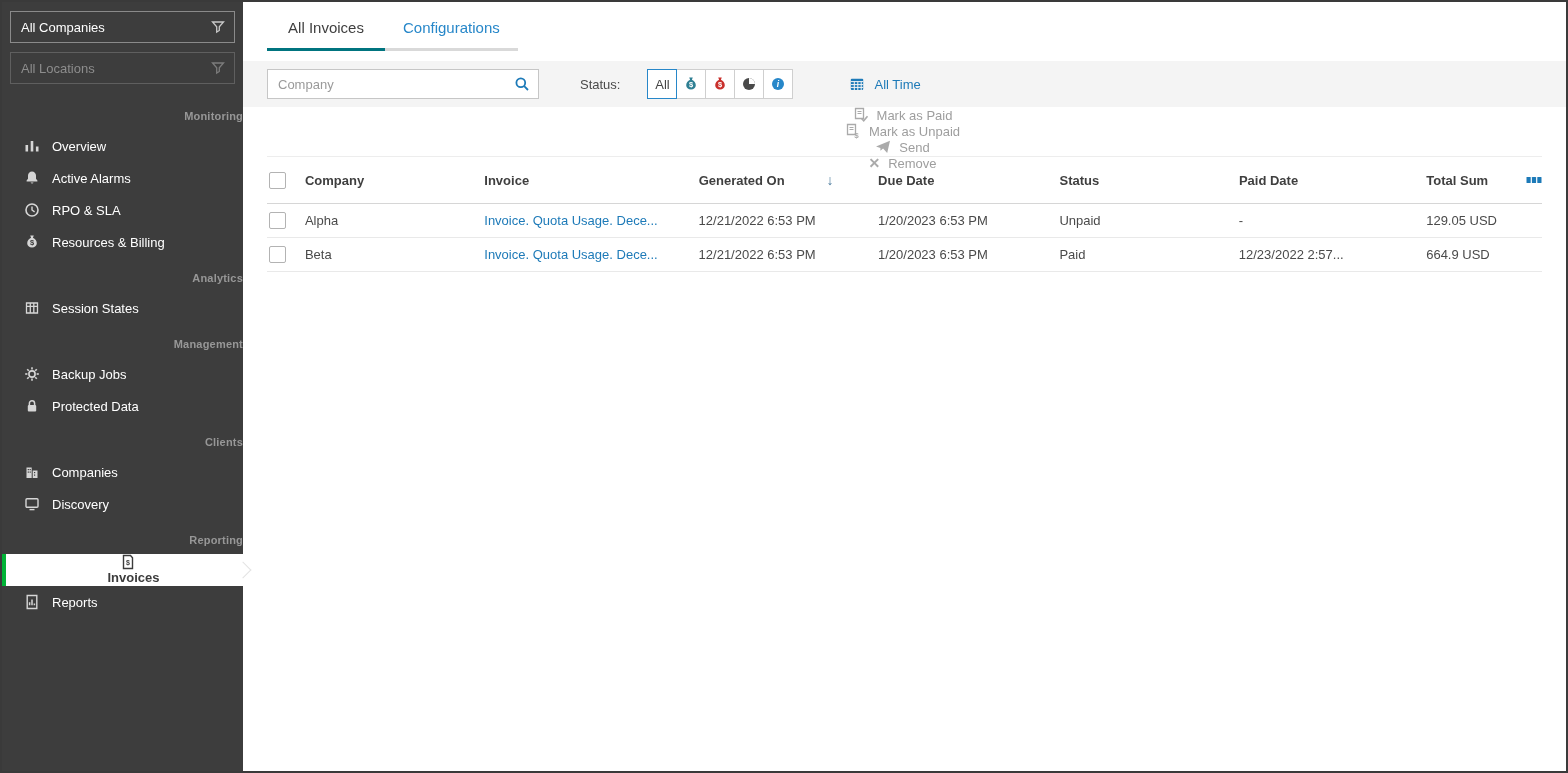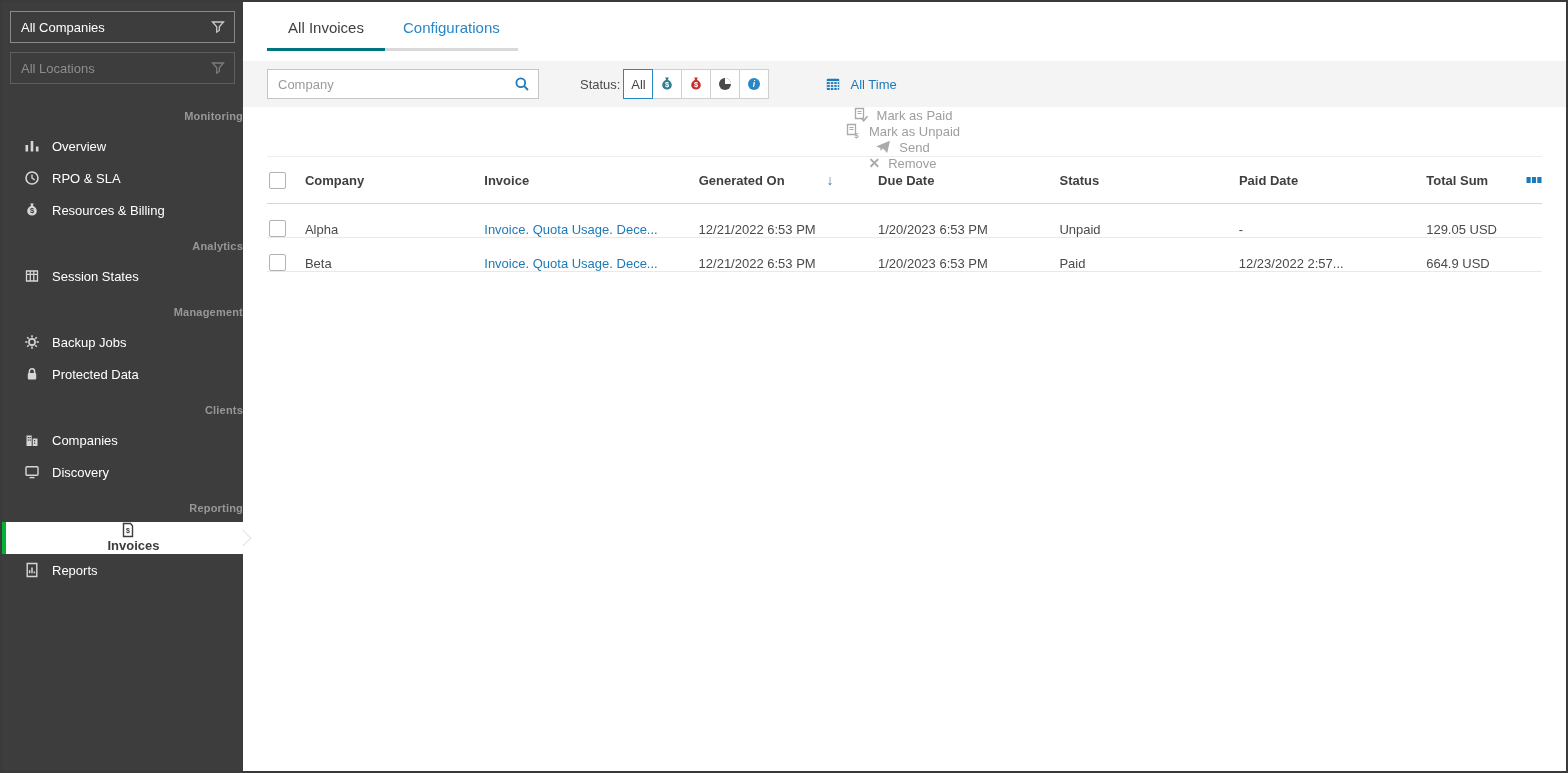--- a/index.html
+++ b/index.html
@@ -30,37 +30,37 @@
   .tab.active{color:#3f3f3f;border-bottom-color:#00747f;}
   .tab.inactive{color:#2787c9;border-bottom-color:#d9d9d9;}
 
   
   .filterbar{margin-top:10px;background:#f4f4f4;height:46px;display:flex;align-items:center;padding-left:24px;}
   .searchbox{width:272px;height:30px;background:#fff;border:1px solid #c6c6c6;display:flex;align-items:center;box-sizing:border-box;}
   .searchbox input{flex:1;border:none;outline:none;padding:0 8px 0 10px;font-size:13px;color:#444;font-family:inherit;background:transparent;}
   .searchbox input::placeholder{color:#9a9a9a;}
   .searchbox .search-ic{margin-right:8px;color:#1d7ab8;}
   .status-label{margin-left:41px;color:#4a4a4a;}
-  .stgroup{display:flex;margin-left:4px;}
+  .stgroup{display:flex;margin-left:28px;}
   .stbtn{width:30px;height:30px;box-sizing:border-box;border:1px solid #cfcfcf;background:#fff;margin-left:-1px;display:flex;align-items:center;justify-content:center;padding:0;cursor:pointer;font-family:inherit;font-size:13px;color:#444;}
   .stbtn.selected{border-color:#2787c9;position:relative;z-index:1;}
   .timerange{display:flex;align-items:center;margin-left:56px;color:#1d7ab8;cursor:pointer;}
   .timerange .ic{margin-right:9px;color:#1d7ab8;}
 
   
   .toolbar{height:49px;display:flex;align-items:center;padding-left:24px;background:#fff;flex-direction:column;}
   .tbtn{display:flex;align-items:center;background:none;border:none;color:#9e9e9e;font-size:13px;font-family:inherit;cursor:default;padding:0;margin-right:28px;}
   .tbtn .ic{margin-right:8px;color:#aaaaaa;}
   .tbtn .x-glyph{margin-right:8px;color:#aaaaaa;font-size:14px;font-weight:bold;}
   .tdiv{width:1px;height:22px;background:#dcdcdc;margin:0 16px 0 -12px;margin-right:16px;}
 
   
   .tablewrap{margin:0 24px;border-top:1px solid #ededed;}
   .thead{display:flex;align-items:center;height:46px;font-weight:bold;color:#3f3f3f;border-bottom:1px solid #d6d6d6;}
-  .trow{display:flex;align-items:flex-end;height:33px;border-bottom:1px solid #e9e9e9;color:#4a4a4a;}
+  .trow{display:flex;align-items:center;height:33px;border-bottom:1px solid #e9e9e9;color:#4a4a4a;}
   .col-check{width:38px;display:flex;align-items:center;padding-left:2px;box-sizing:border-box;}
   .col-company{width:180px;}
   .col-invoice{width:215px;overflow:hidden;white-space:nowrap;}
   .col-generated{width:180px;display:flex;align-items:center;}
   .col-due{width:182px;}
   .col-status{width:180px;}
   .col-paid{width:188px;}
   .col-total{width:62px;text-align:right;white-space:nowrap;}
   .col-menu{width:54px;display:flex;justify-content:flex-end;align-items:center;}
   .cb{width:15px;height:15px;border:1px solid #b3b3b3;background:#fff;border-radius:2px;display:inline-block;cursor:pointer;}
@@ -93,20 +93,27 @@
 
       <div class="section-header">Monitoring</div>
 
       <div class="nav-item">
         <svg class="ic" viewBox="0 0 16 16" fill="currentColor">
             <path d="M1.5 13.5h2.6V7H1.5zM6.7 13.5h2.6V3H6.7zM11.9 13.5h2.6V8.5h-2.6z"></path>
           </svg>
         <span class="lbl">Overview</span>
       </div>
 
+      <div class="nav-item">
+        <svg class="ic" viewBox="0 0 16 16" fill="currentColor">
+            <path d="M8 1.5c-2.2 0-4 1.8-4 4v3.2L2.6 10.5v1h10.8v-1L12 8.7V5.5c0-2.2-1.8-4-4-4z"></path>
+            <path d="M6.6 12.5a1.5 1.5 0 0 0 2.9 0z"></path>
+          </svg>
+        <span class="lbl">Active Alarms</span>
+      </div>
 
       <div class="nav-item">
         <svg class="ic" viewBox="0 0 16 16">
             <circle cx="8" cy="8" r="6" fill="none" stroke="currentColor" stroke-width="1.6"></circle>
             <path d="M8 4.5V8l2.6 1.9" fill="none" stroke="currentColor" stroke-width="1.4"></path>
           </svg>
         <span class="lbl">RPO &amp; SLA</span>
       </div>
 
       <div class="nav-item">

